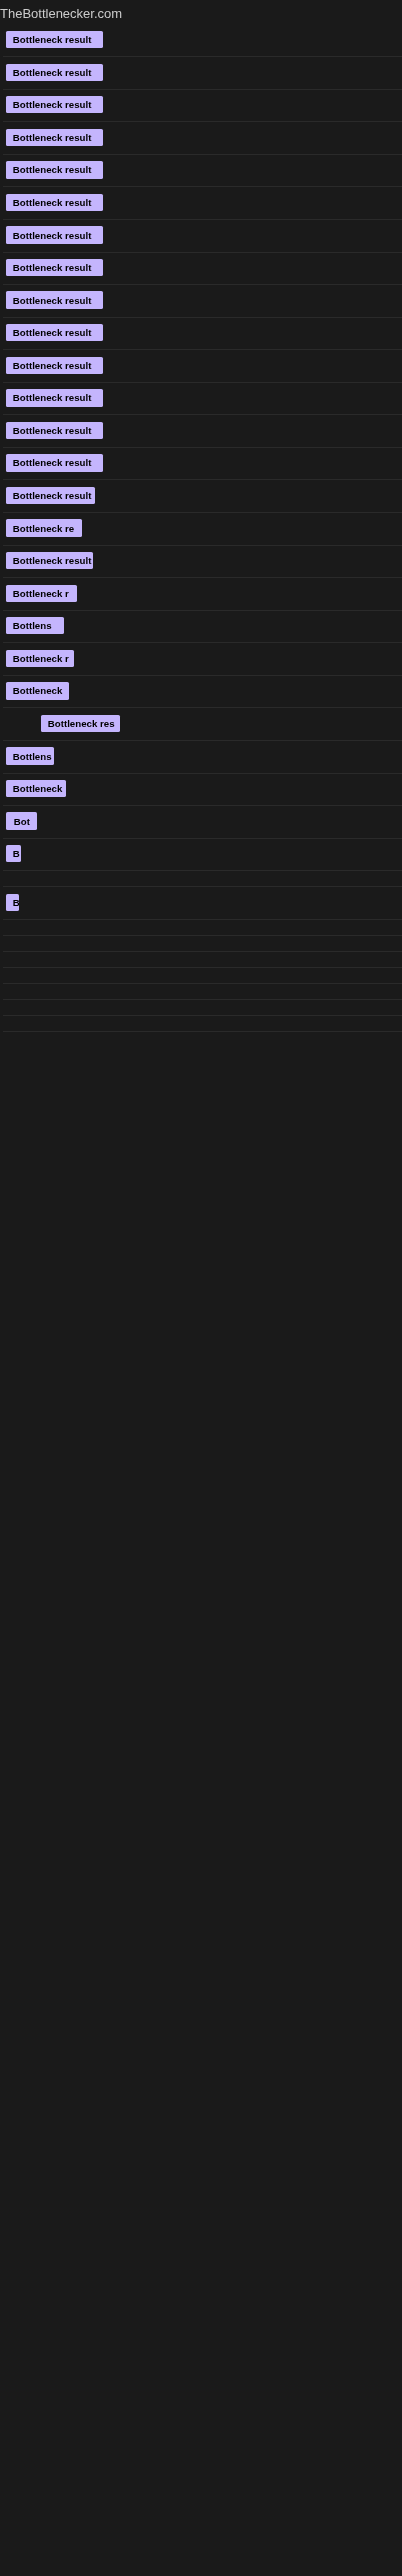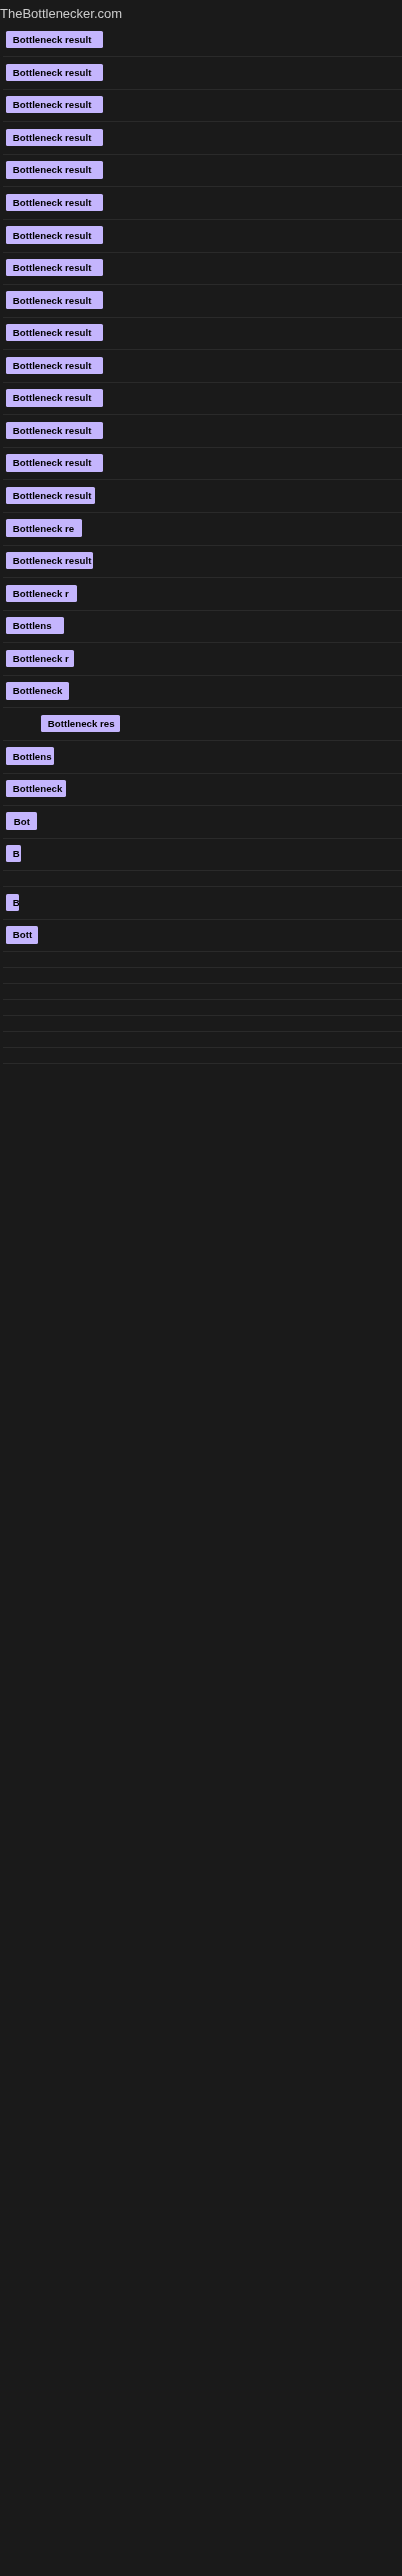--- a/index.html
+++ b/index.html
@@ -74,21 +74,20 @@
     <div class="item-row"><span class="bottleneck-badge" style="max-width: 58px; width: 58px;">Bottlens</span></div>
     <div class="item-row"><span class="bottleneck-badge" style="max-width: 68px; width: 68px;">Bottleneck r</span></div>
     <div class="item-row"><span class="bottleneck-badge" style="max-width: 63px; width: 63px;">Bottleneck</span></div>
     <div class="item-row"><span class="bottleneck-badge" style="max-width: 79px; width: 79px; margin-left: 35px;">Bottleneck res</span></div>
     <div class="item-row"><span class="bottleneck-badge" style="max-width: 52px; width: 48px;">Bottlens</span></div>
     <div class="item-row"><span class="bottleneck-badge" style="max-width: 60px; width: 60px;">Bottleneck</span></div>
     <div class="item-row"><span class="bottleneck-badge" style="max-width: 31px; width: 31px; text-align: center;">Bot</span></div>
     <div class="item-row"><span class="bottleneck-badge" style="max-width: 14.5px; width: 14.5px;">B</span></div>
     <div class="item-row" style="min-height: 16px;"></div>
     <div class="item-row"><span class="bottleneck-badge" style="max-width: 13px; width: 13px;">B</span></div>
-    <div class="item-row"><span class="bottleneck-badge" style="max-width: 32px; width: 32px;">Bott</span></div>
     <div class="item-row" style="min-height: 16px;"></div>
     <div class="item-row" style="min-height: 16px;"></div>
     <div class="item-row" style="min-height: 16px;"></div>
     <div class="item-row" style="min-height: 16px;"></div>
     <div class="item-row" style="min-height: 16px;"></div>
     <div class="item-row" style="min-height: 16px;"></div>
     <div class="item-row" style="min-height: 16px;"></div>
   </div>
 
 

